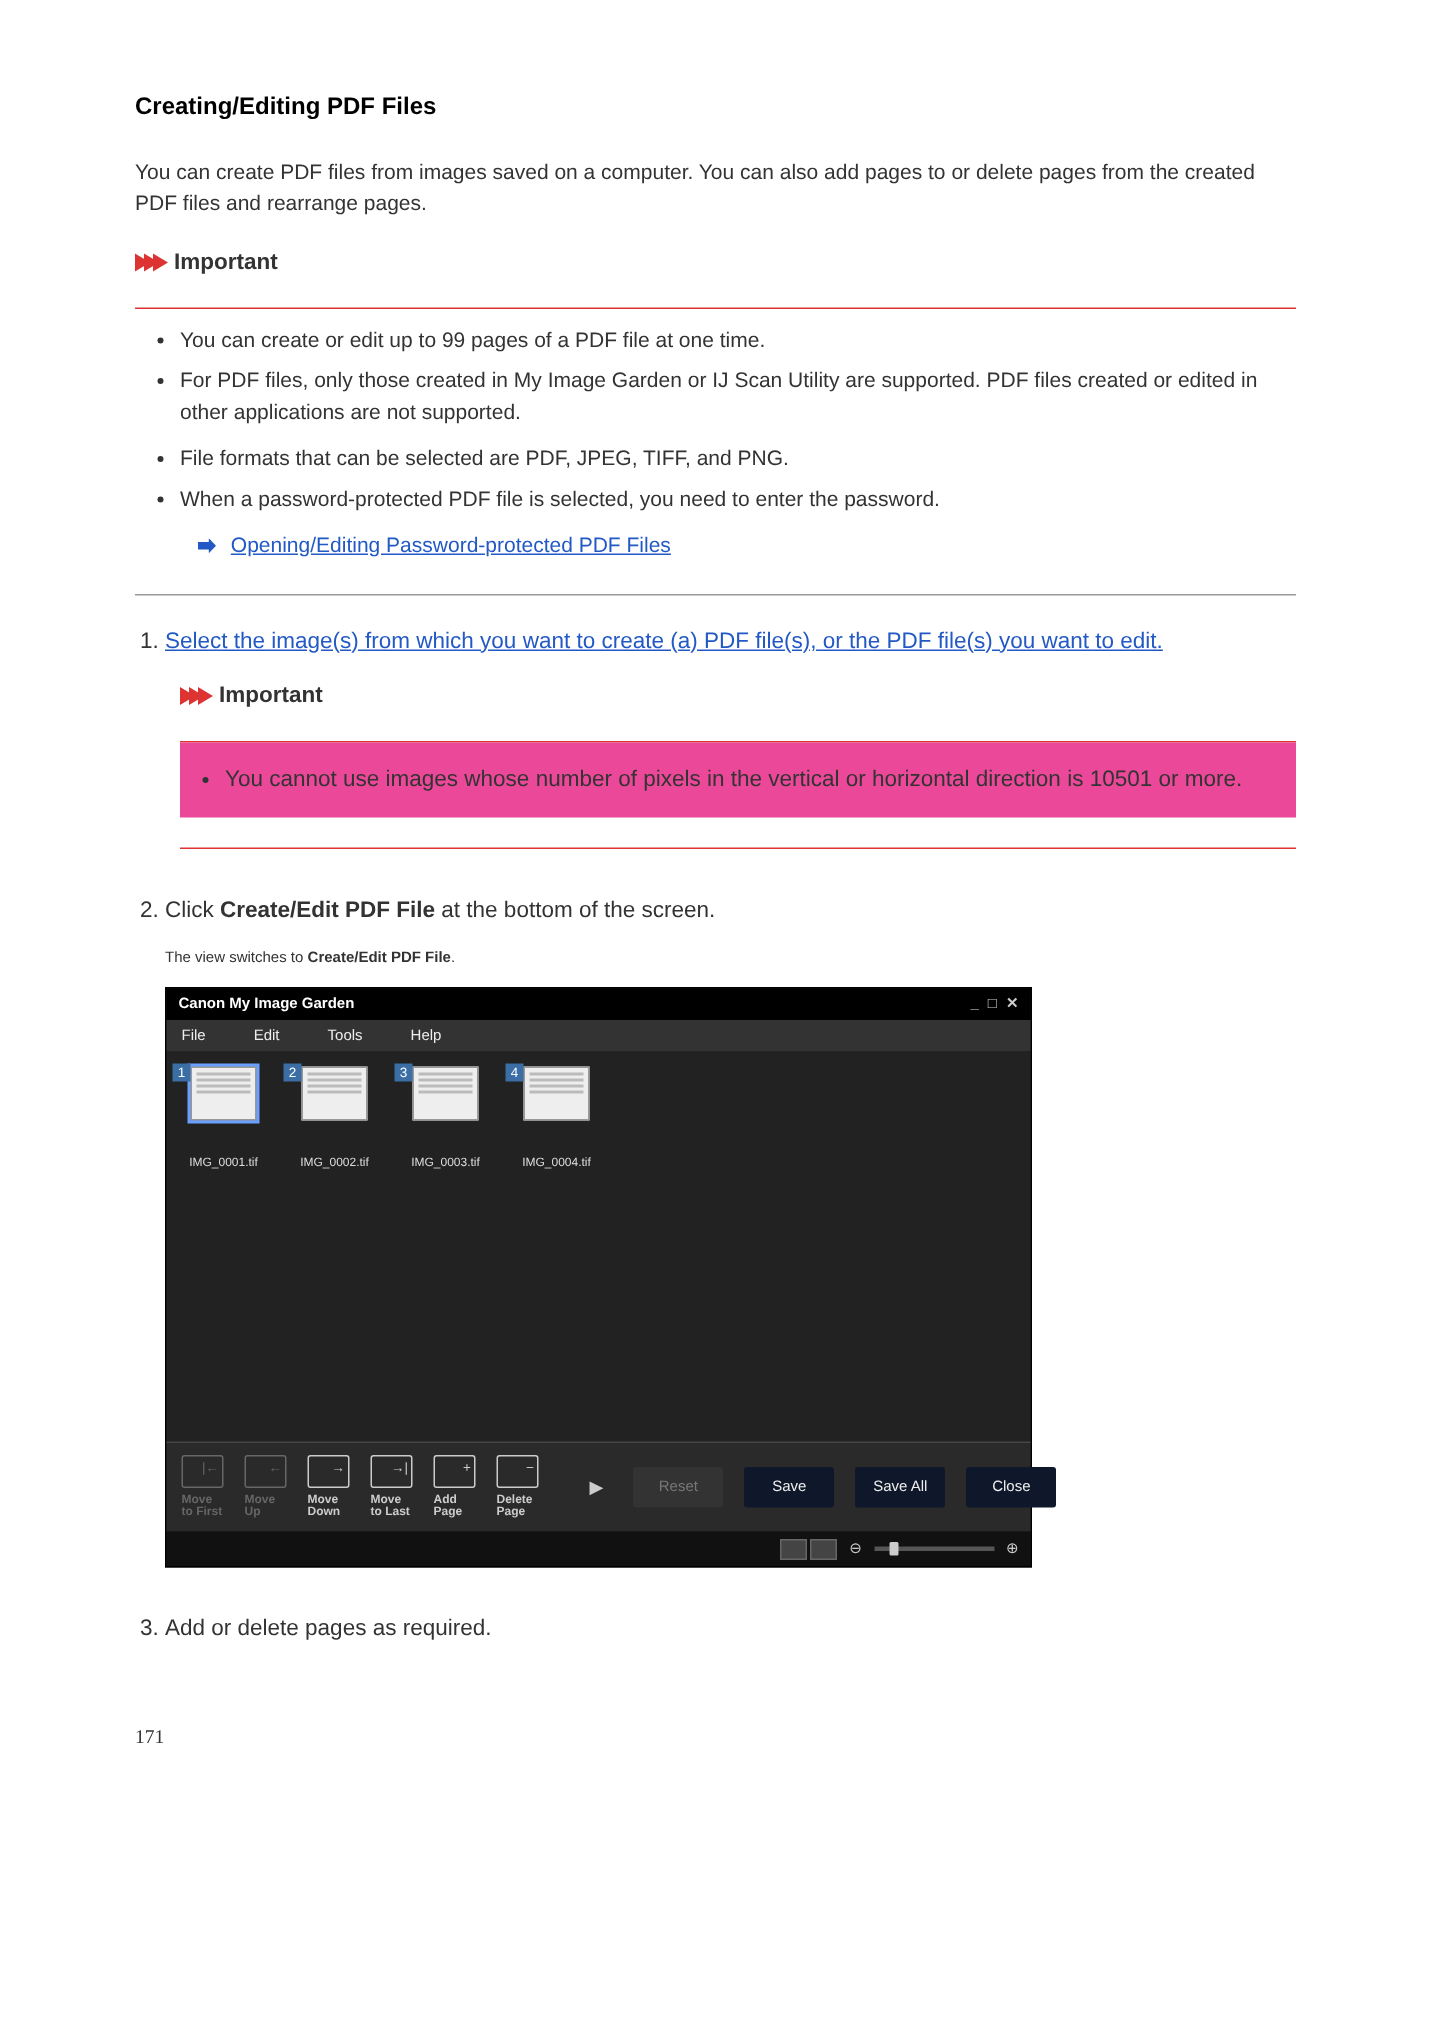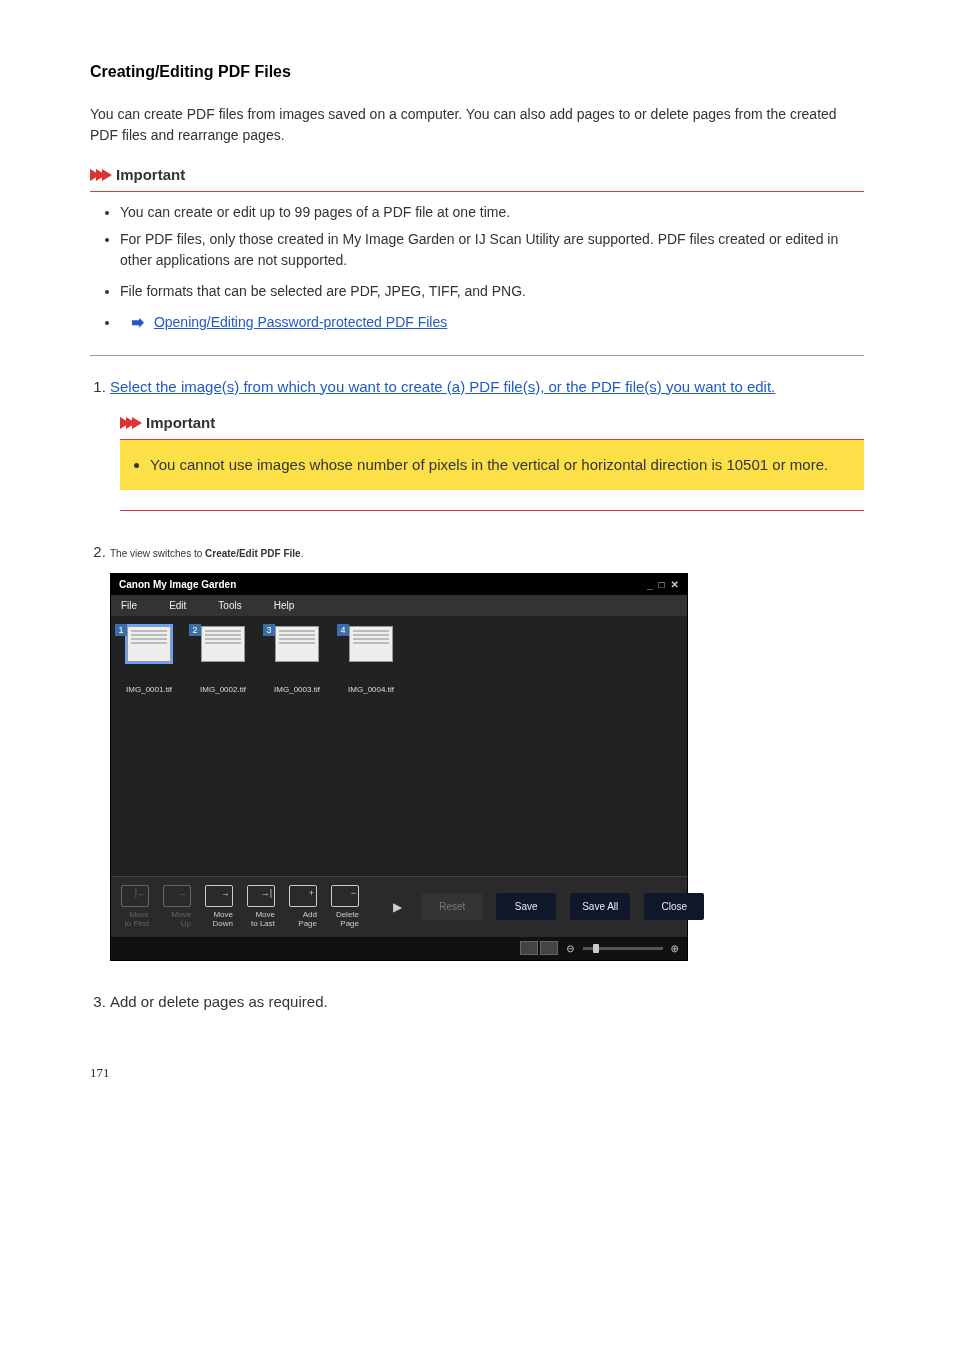--- a/index.html
+++ b/index.html
@@ -17,21 +17,21 @@
     font-weight: bold;
     margin: 0 0 20px 0;
     color: #000;
   }
   p.intro { margin: 12px 0 18px 0; }
 
   .callout-header {
     display: flex;
     align-items: center;
     border-bottom: 1px solid #d33;
-    padding-bottom: 4px;
+    padding-bottom: 18px;
     margin-top: 10px;
   }
   .callout-header.gray { border-bottom-color: #888; }
   .chev-icon {
     display: inline-flex;
     margin-right: 8px;
   }
   .chev {
     width: 0; height: 0;
     border-top: 6px solid transparent;
@@ -65,21 +65,21 @@
   ol.steps {
     list-style: decimal;
     padding-left: 20px;
     margin-top: 20px;
   }
   ol.steps > li { margin-bottom: 30px; font-size: 15px; }
   ol.steps .step-body { margin-top: 10px; font-size: 14px; }
 
   .nested-important { margin-left: 10px; margin-top: 14px; border-bottom: 1px solid #d33; padding-bottom:10px;}
   .nested-important .callout-header { border-bottom: 1px solid #d33; }
-  .nested-important ul { background: #fde047; padding-top:8px; padding-bottom:8px; margin-top:0;}
+  .nested-important ul { background: #ec4899; padding-top:8px; padding-bottom:8px; margin-top:0;}
 
   .subtext { font-size: 10px; margin: 12px 0; }
 
   
   .app-window {
     width: 576px;
     margin-top: 8px;
     font-size: 10px;
     color: #ddd;
     background: #1a1a1a;
@@ -167,21 +167,21 @@
     border: 1.5px solid currentColor;
     border-radius: 2px;
     position: relative;
   }
   .tool-icon::after {
     content: attr(data-glyph);
     position: absolute;
     top: 1px; right: 2px;
     font-size: 9px;
   }
-  .tool-label { font-size: 8px; text-align: right; line-height: 1.1; }
+  .tool-label { font-size: 8px; text-align: left; line-height: 1.1; font-weight: bold; }
 
   .tb-sep { flex: 1; }
   .tb-arrow {
     color: #ccc;
     font-size: 12px;
     padding: 4px 6px;
   }
   .btn {
     background: #0f172a;
     color: #eee;
@@ -227,20 +227,21 @@
 </div>
 <ul class="callout-list">
   <li>You can create or edit up to 99 pages of a PDF file at one time.</li>
   <li>For PDF files, only those created in My Image Garden or IJ Scan Utility are supported. PDF files created or edited in other applications are not supported.</li>
 </ul>
 
 <div class="note-block">
   <ul class="callout-list">
     <li>File formats that can be selected are PDF, JPEG, TIFF, and PNG.</li>
     <li>
+      <span>When a password-protected PDF file is selected, you need to enter the password.</span>
       <div style="margin: 10px 0 0 12px;">
         <span class="arrow-bullet"></span>
         <span class="link">Opening/Editing Password-protected PDF Files</span>
       </div>
     </li>
   </ul>
 </div>
 
 <ol class="steps">
   <li>
@@ -254,20 +255,23 @@
         </span>
         <span class="callout-title">Important</span>
       </div>
       <ul class="callout-list">
         <li>You cannot use images whose number of pixels in the vertical or horizontal direction is 10501 or more.</li>
       </ul>
     </div>
   </li>
 
   <li>
+    <span>
+      <span>Click </span><b>Create/Edit PDF File</b><span> at the bottom of the screen.</span>
+    </span>
     <div class="step-body">
       <div class="subtext">
         <span>The view switches to </span><b>Create/Edit PDF File</b><span>.</span>
       </div>
 
       <div class="app-window">
         <div class="titlebar">
           <span>Canon My Image Garden</span>
           <span class="win-controls">
             <span>_</span>

